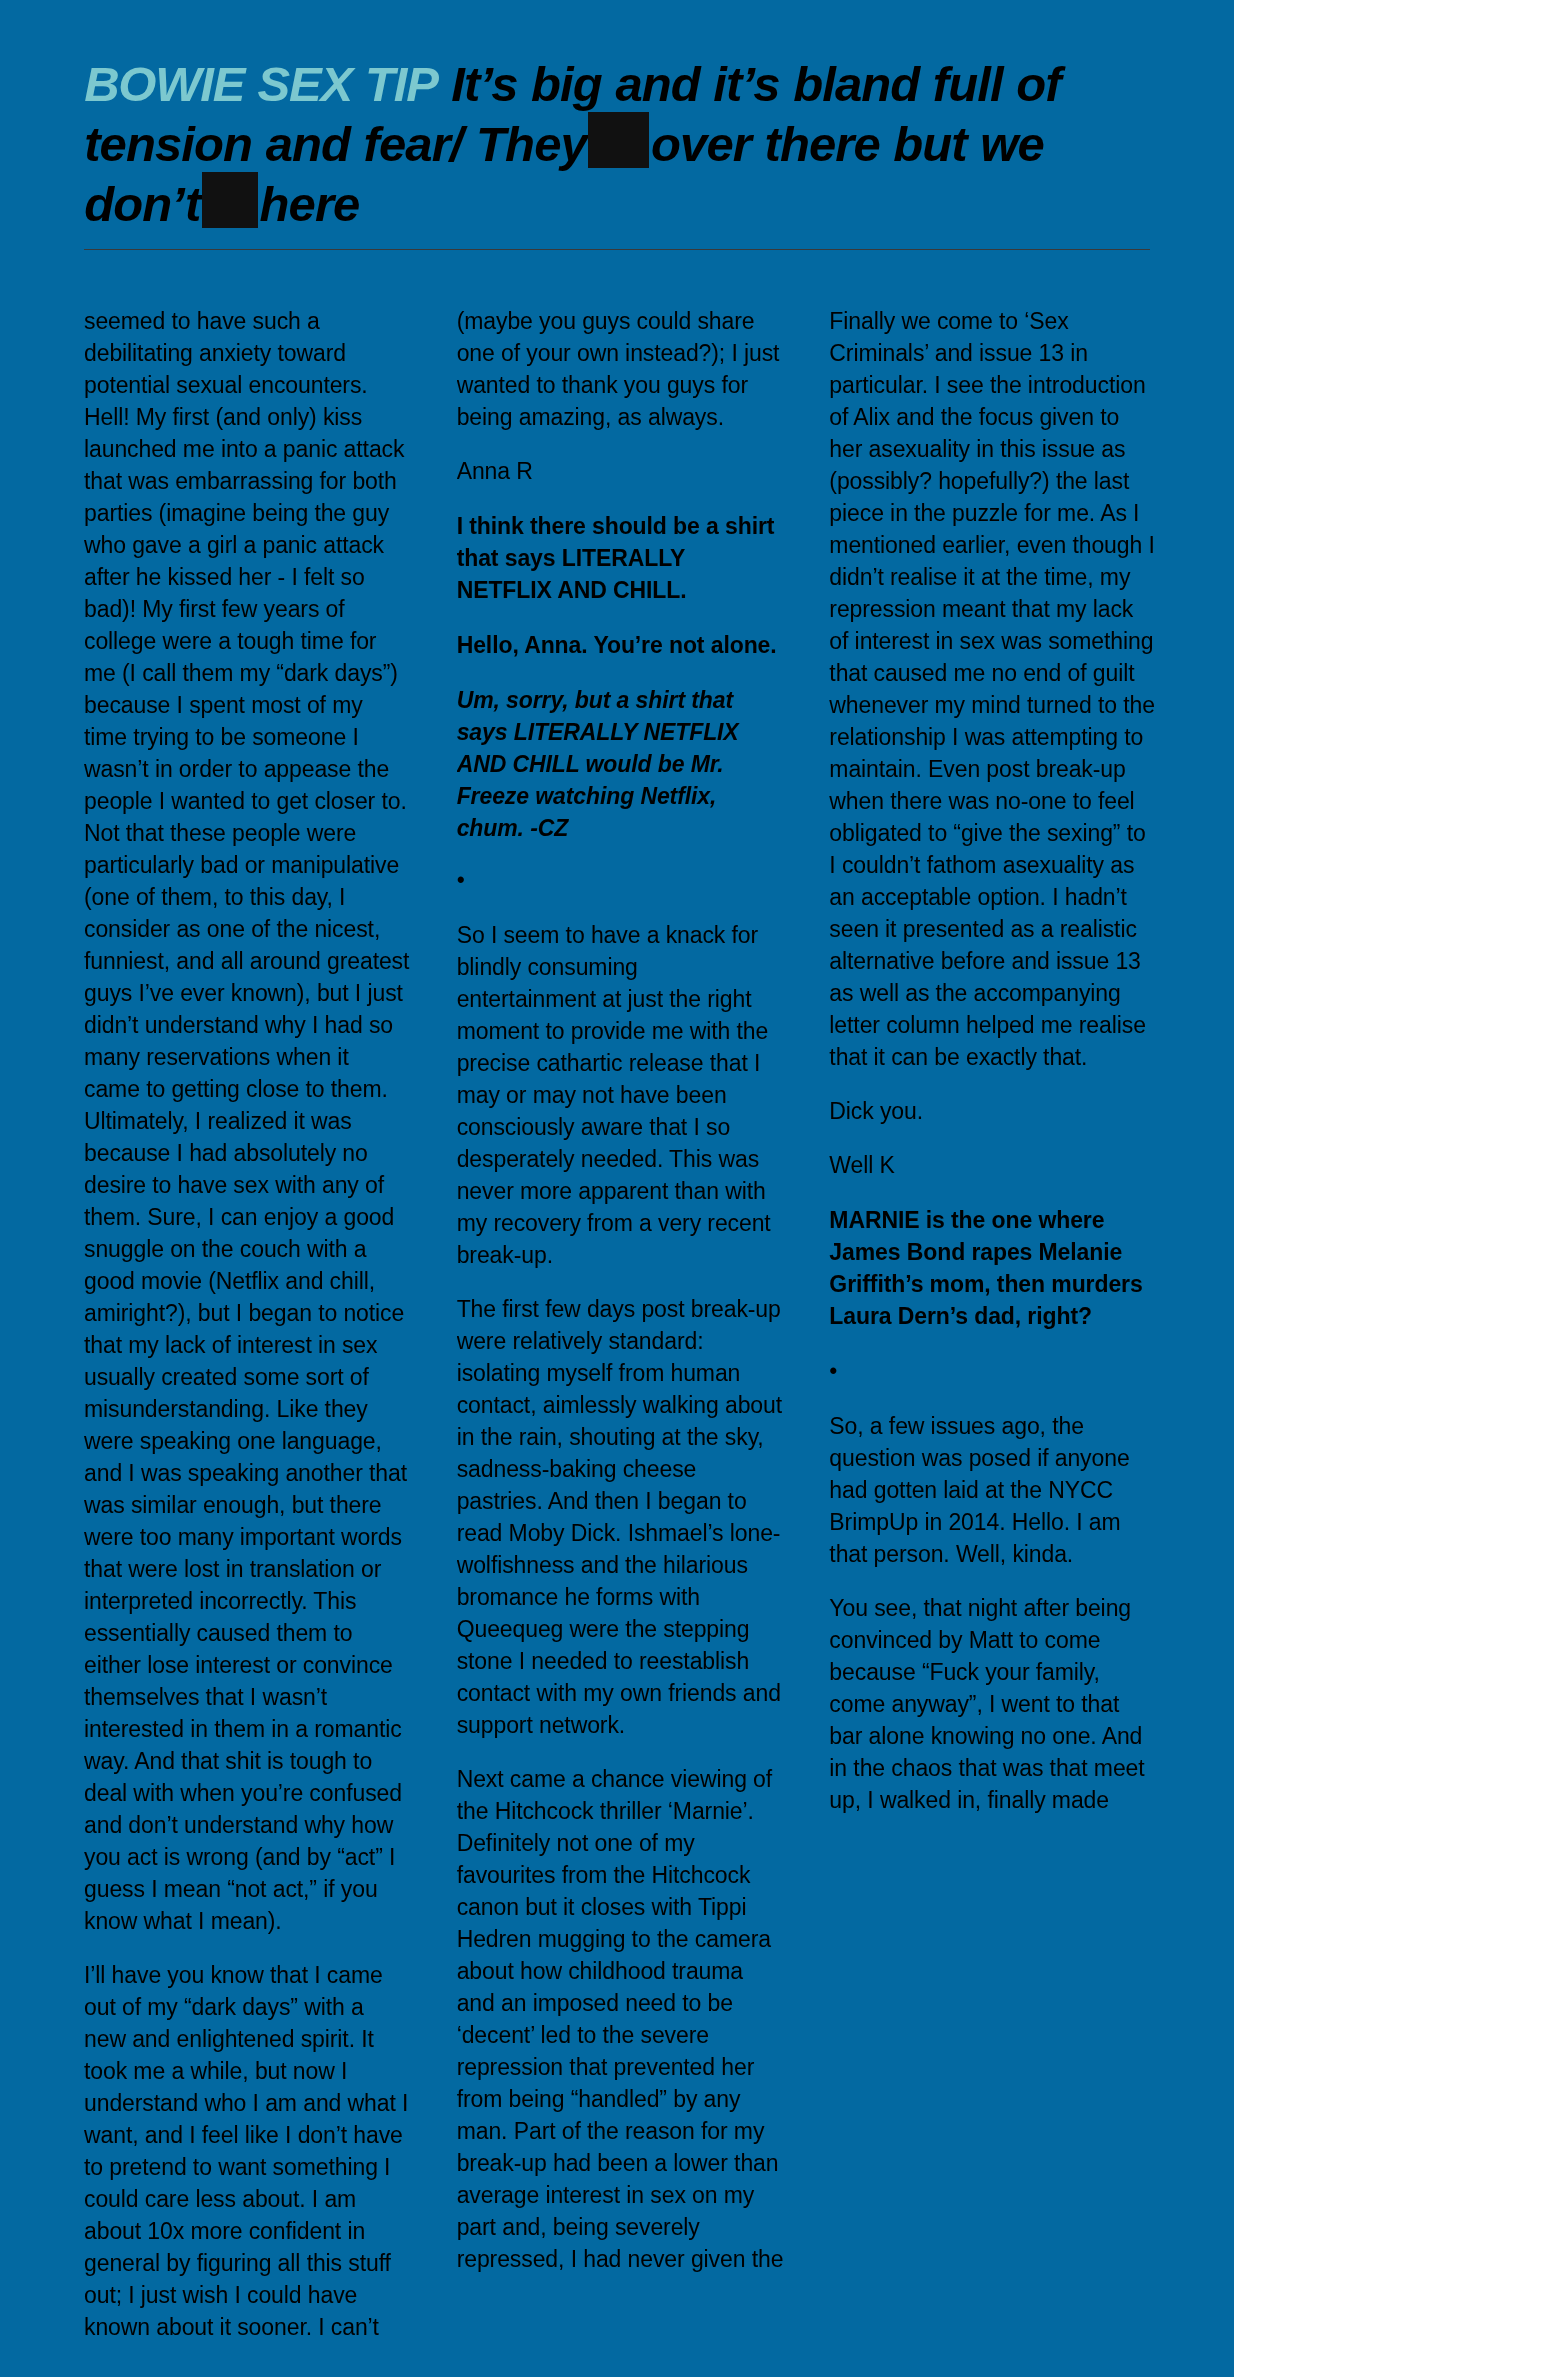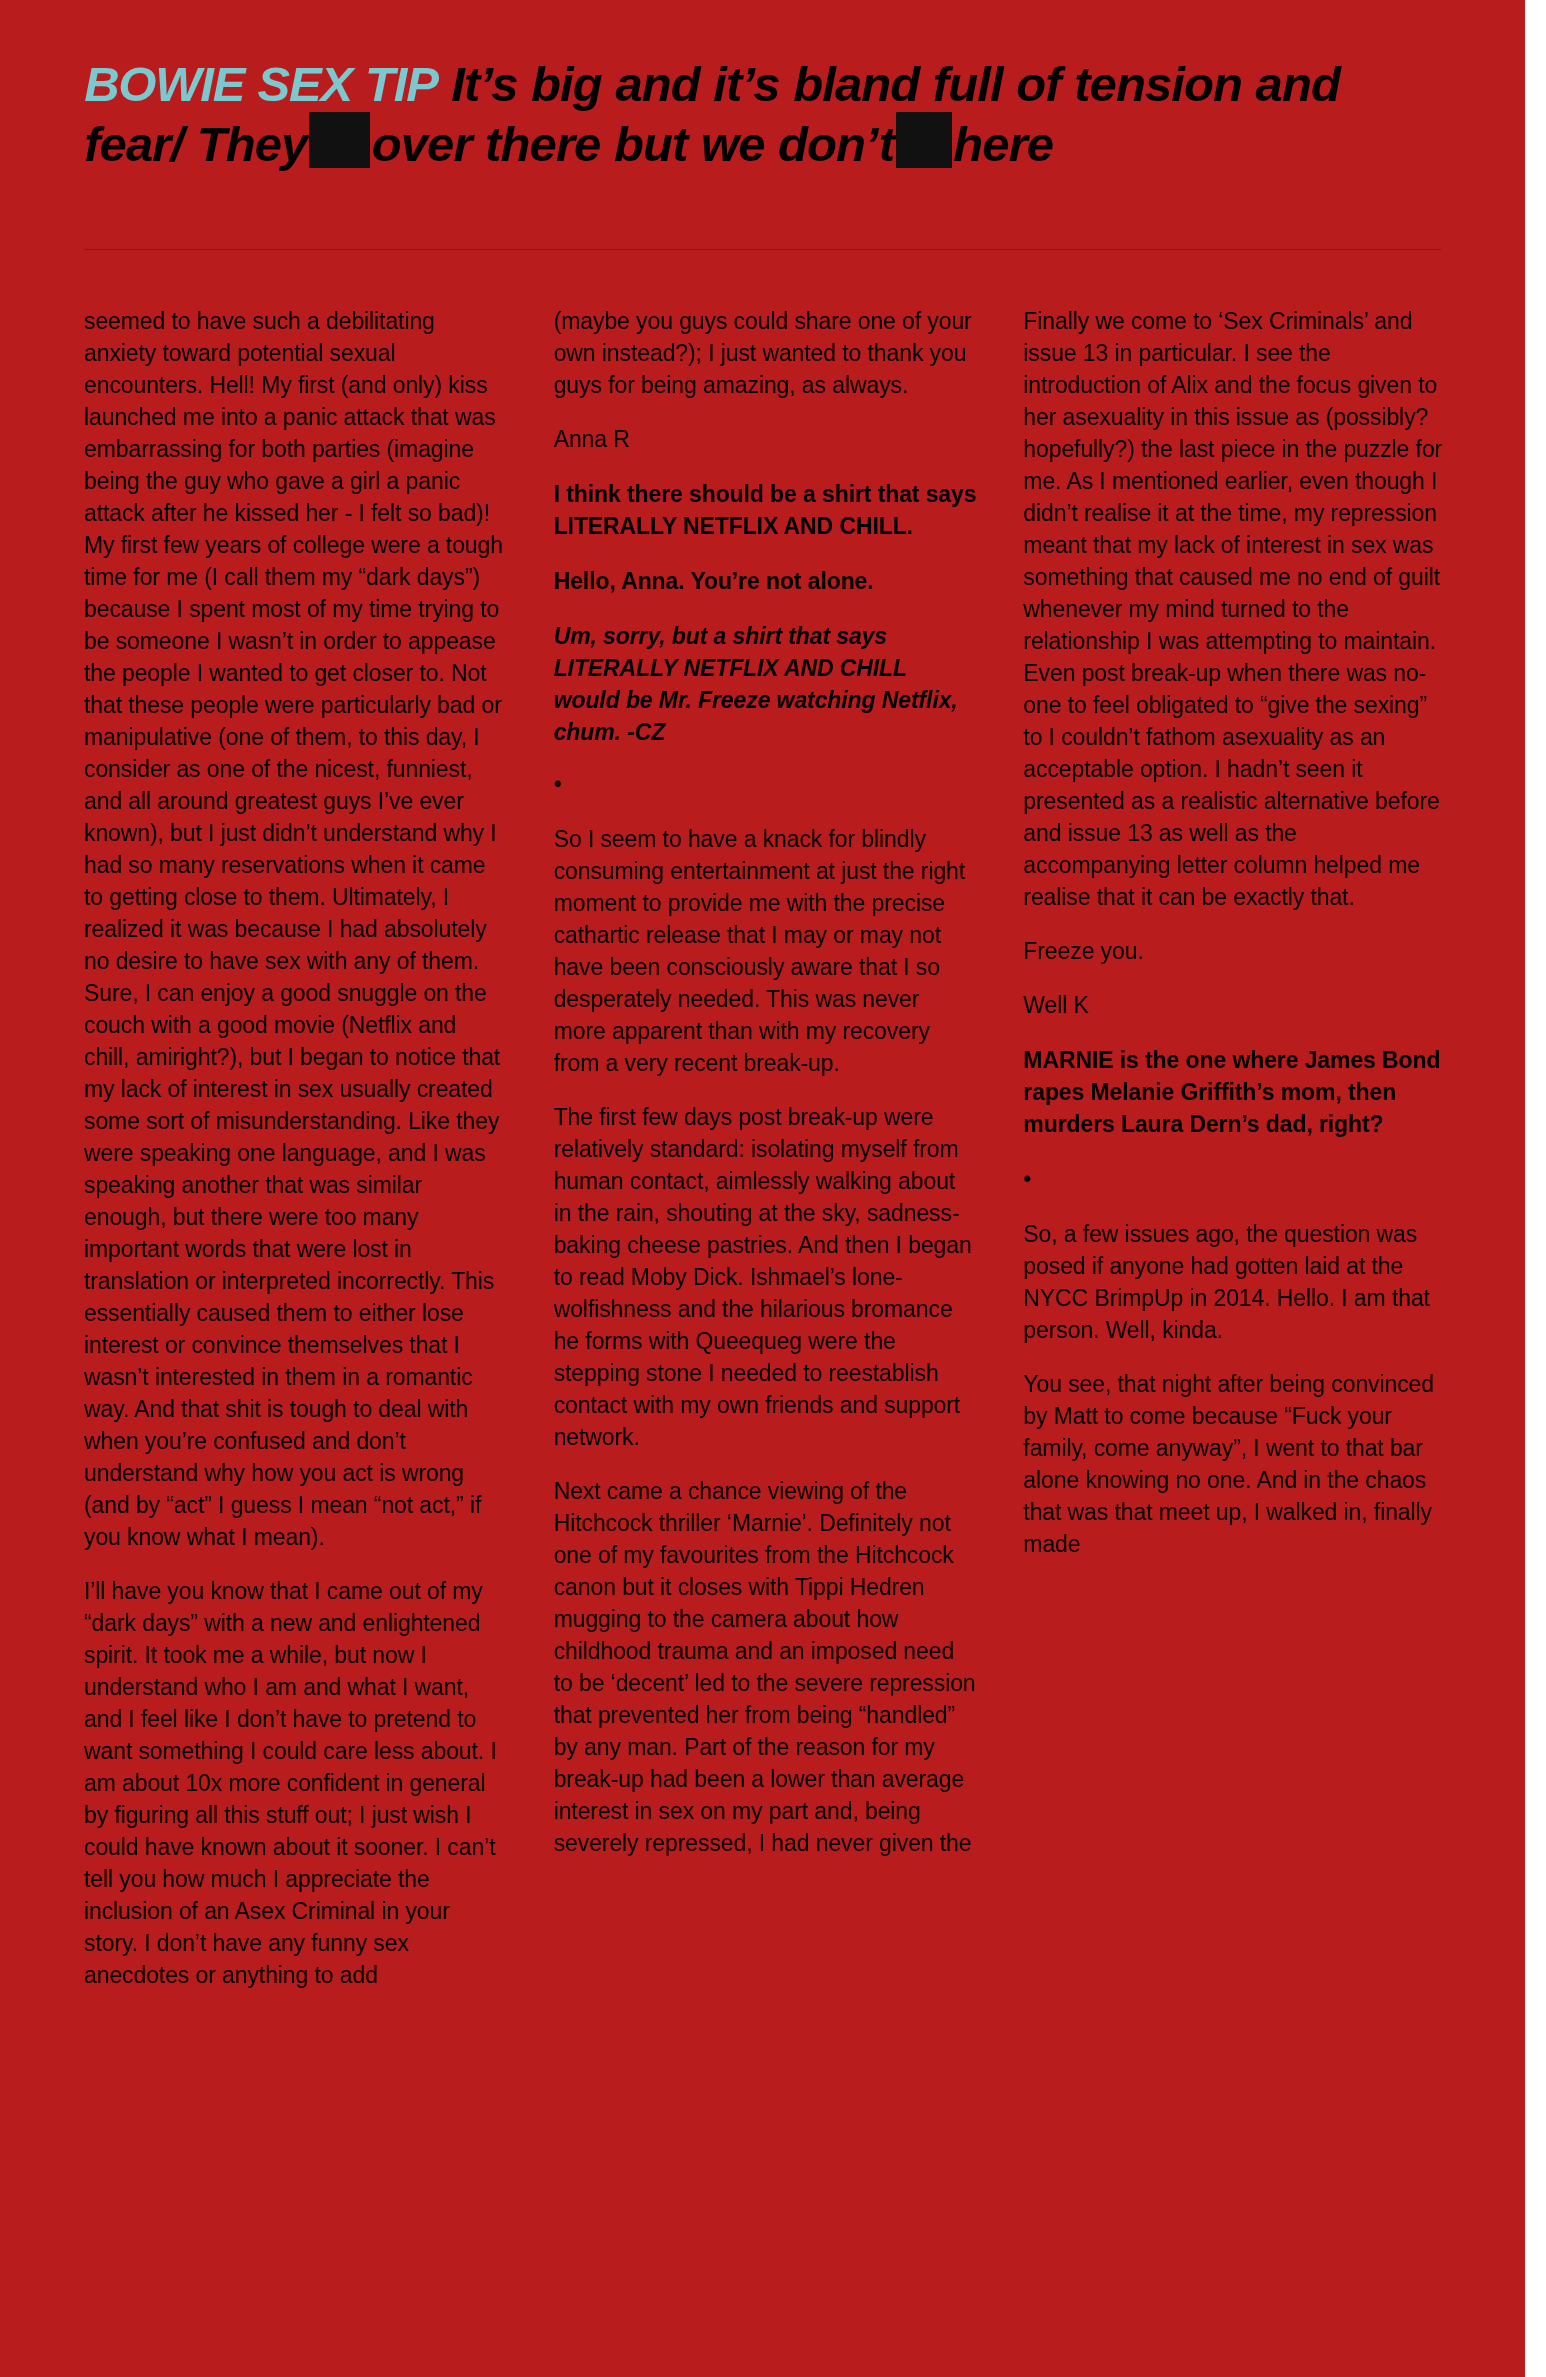--- a/index.html
+++ b/index.html
@@ -9,23 +9,23 @@
   }
   body {
     width: 1547px;
     height: 2377px;
     font-family: "Liberation Sans", sans-serif;
     color: #000000;
     -webkit-font-smoothing: antialiased;
   }
   .page {
     position: relative;
-    width: 1525px;
+    width: 1234px;
     height: 2377px;
-    background: #b91c1c;
+    background: #0369a1;
     box-sizing: border-box;
     padding: 0 78px;
   }
 
   
   .masthead {
     padding-top: 58px;
     padding-left: 6.2px;
     padding-right: 31px;
   }
@@ -129,21 +129,21 @@
         <p class="bold">I think there should be a shirt that says LITERALLY NETFLIX AND CHILL.</p>
         <p class="bold">Hello, Anna. You’re not alone.</p>
         <p class="bolditalic">Um, sorry, but a shirt that says LITERALLY NETFLIX AND CHILL would be Mr. Freeze watching Netflix, chum. -CZ</p>
         <p class="bullet">•</p>
         <p class="">So I seem to have a knack for blindly consuming entertainment at just the right moment to provide me with the precise cathartic release that I may or may not have been consciously aware that I so desperately needed. This was never more apparent than with my recovery from a very recent break-up.</p>
         <p class="">The first few days post break-up were relatively standard: isolating myself from human contact, aimlessly walking about in the rain, shouting at the sky, sadness-baking cheese pastries. And then I began to read Moby Dick. Ishmael’s lone-wolfishness and the hilarious bromance he forms with Queequeg were the stepping stone I needed to reestablish contact with my own friends and support network.</p>
         <p class="">Next came a chance viewing of the Hitchcock thriller ‘Marnie’. Definitely not one of my favourites from the Hitchcock canon but it closes with Tippi Hedren mugging to the camera about how childhood trauma and an imposed need to be ‘decent’ led to the severe repression that prevented her from being “handled” by any man. Part of the reason for my break-up had been a lower than average interest in sex on my part and, being severely repressed, I had never given the</p>
       </div>
     <div class="col" id="col3">
         <p class="">Finally we come to ‘Sex Criminals’ and issue 13 in particular. I see the introduction of Alix and the focus given to her asexuality in this issue as (possibly? hopefully?) the last piece in the puzzle for me. As I mentioned earlier, even though I didn’t realise it at the time, my repression meant that my lack of interest in sex was something that caused me no end of guilt whenever my mind turned to the relationship I was attempting to maintain. Even post break-up when there was no-one to feel obligated to “give the sexing” to I couldn’t fathom asexuality as an acceptable option. I hadn’t seen it presented as a realistic alternative before and issue 13 as well as the accompanying letter column helped me realise that it can be exactly that.</p>
-        <p class="">Freeze you.</p>
+        <p class="">Dick you.</p>
         <p class="sig">Well K</p>
         <p class="bold">MARNIE is the one where James Bond rapes Melanie Griffith’s mom, then murders Laura Dern’s dad, right?</p>
         <p class="bullet">•</p>
         <p class="">So, a few issues ago, the question was posed if anyone had gotten laid at the NYCC BrimpUp in 2014. Hello. I am that person. Well, kinda.</p>
         <p class="">You see, that night after being convinced by Matt to come because “Fuck your family, come anyway”, I went to that bar alone knowing no one. And in the chaos that was that meet up, I walked in, finally made</p>
       </div>
   </div>
 
 </div>
 

